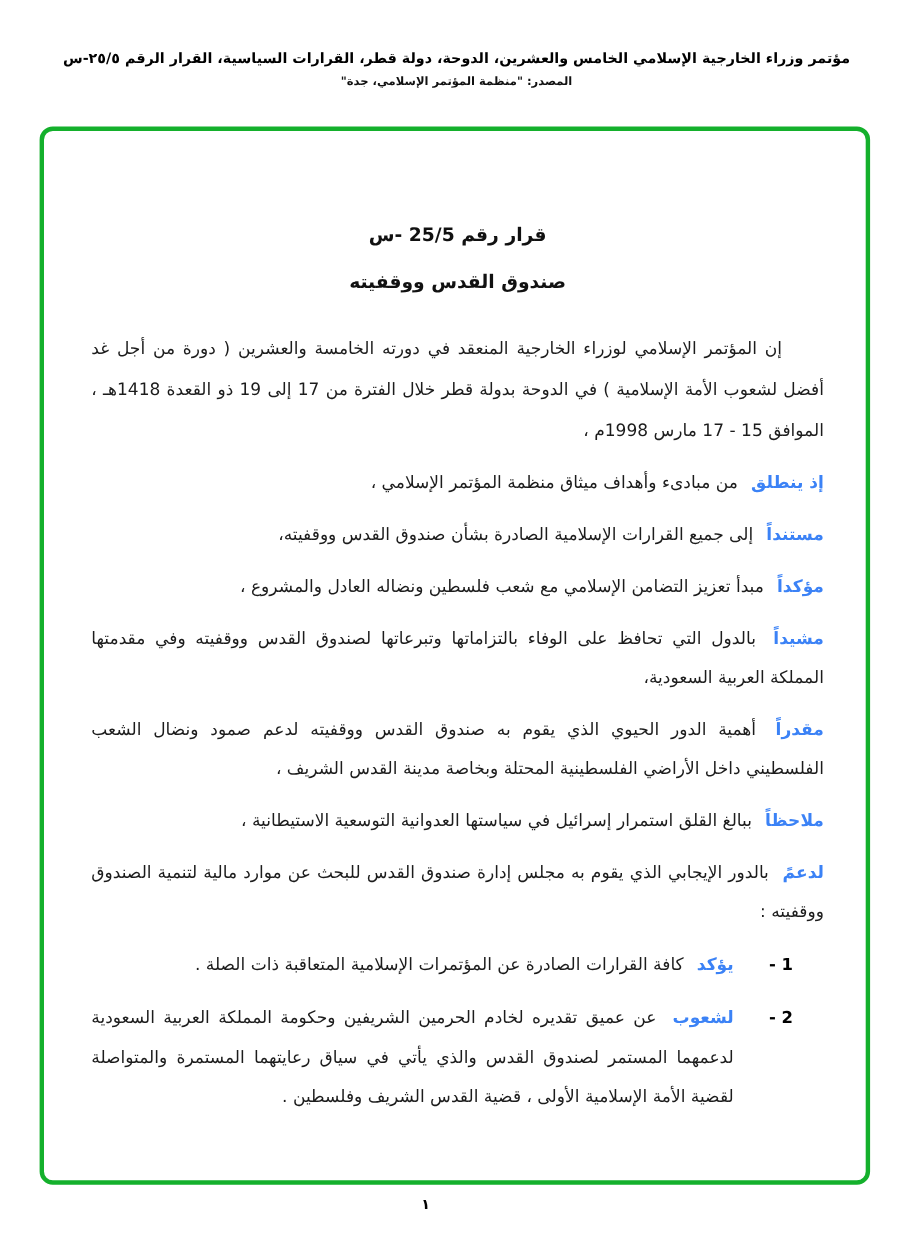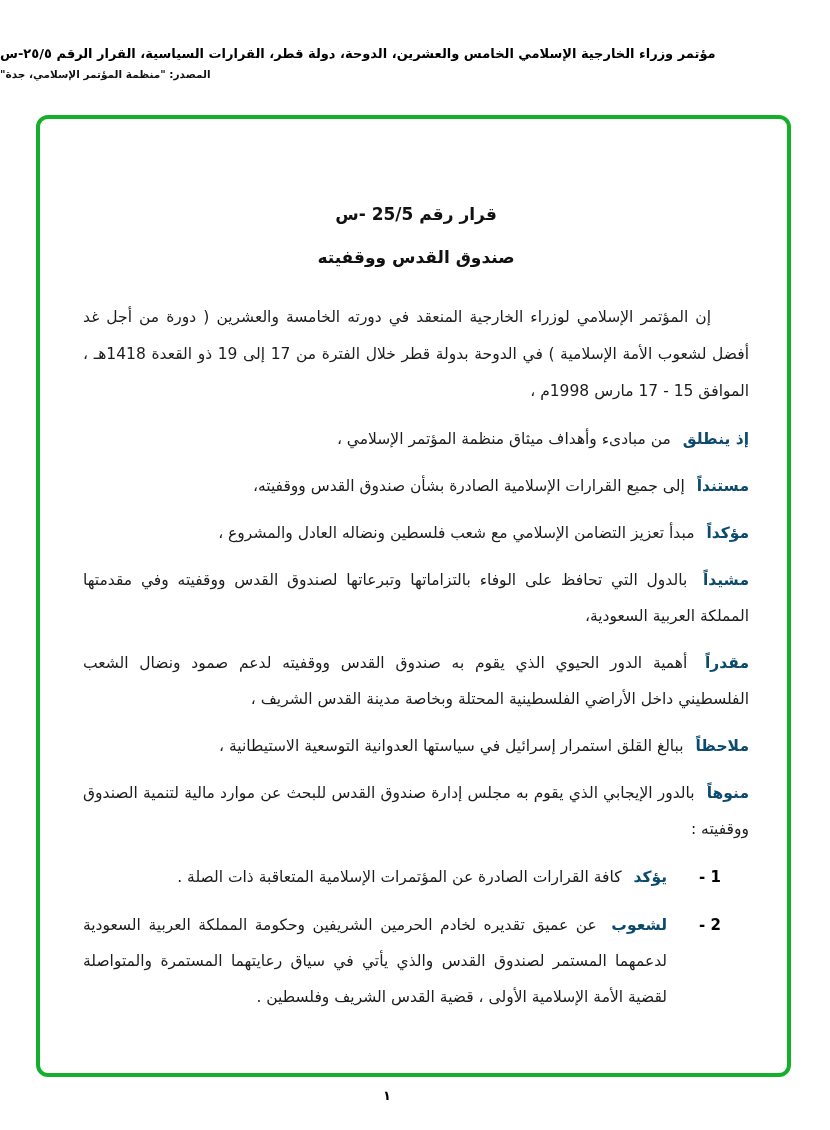--- a/index.html
+++ b/index.html
@@ -16,21 +16,21 @@
     color: #1c1c1c;
     overflow: hidden;
   }
 
   
   .page-header {
     position: absolute;
     top: 46px;
     left: 0;
     right: 0;
-    text-align: left;
+    text-align: center;
     color: #000;
   }
   .page-header .h1line {
     font-size: 13px;
     font-weight: bold;
     letter-spacing: 0px;
   }
   .page-header .h2line {
     font-size: 10.5px;
     font-weight: bold;
@@ -78,21 +78,21 @@
     text-indent: 38px;
   }
   .clause {
     margin: 11px 0 0 0;
     font-size: 15.5px;
     line-height: 36px;
     text-align: justify;
   }
   .lead {
     font-weight: bold;
-    color: #0c4a6e;
+    color: #3b82f6;
     margin-left: 7px;
   }
   .item {
     position: relative;
     margin: 12px 0 0 0;
     padding-right: 82px;
     font-size: 15.5px;
     line-height: 36px;
     text-align: justify;
   }
@@ -159,21 +159,21 @@
       <span class="lead">مقدراً</span>
       <span>أهمية الدور الحيوي الذي يقوم به صندوق القدس ووقفيته لدعم صمود ونضال الشعب الفلسطيني داخل الأراضي الفلسطينية المحتلة وبخاصة مدينة القدس الشريف ،</span>
     </p>
 
     <p class="clause">
       <span class="lead">ملاحظاً</span>
       <span>ببالغ القلق استمرار إسرائيل في سياستها العدوانية التوسعية الاستيطانية ،</span>
     </p>
 
     <p class="clause">
-      <span class="lead">منوهاً</span>
+      <span class="lead">لدعمً</span>
       <span>بالدور الإيجابي الذي يقوم به مجلس إدارة صندوق القدس للبحث عن موارد مالية لتنمية الصندوق ووقفيته :</span>
     </p>
 
     <p class="item">
       <span class="item-num">1 -</span>
       <span class="lead">يؤكد</span>
       <span>كافة القرارات الصادرة عن المؤتمرات الإسلامية المتعاقبة ذات الصلة .</span>
     </p>
 
     <p class="item">

